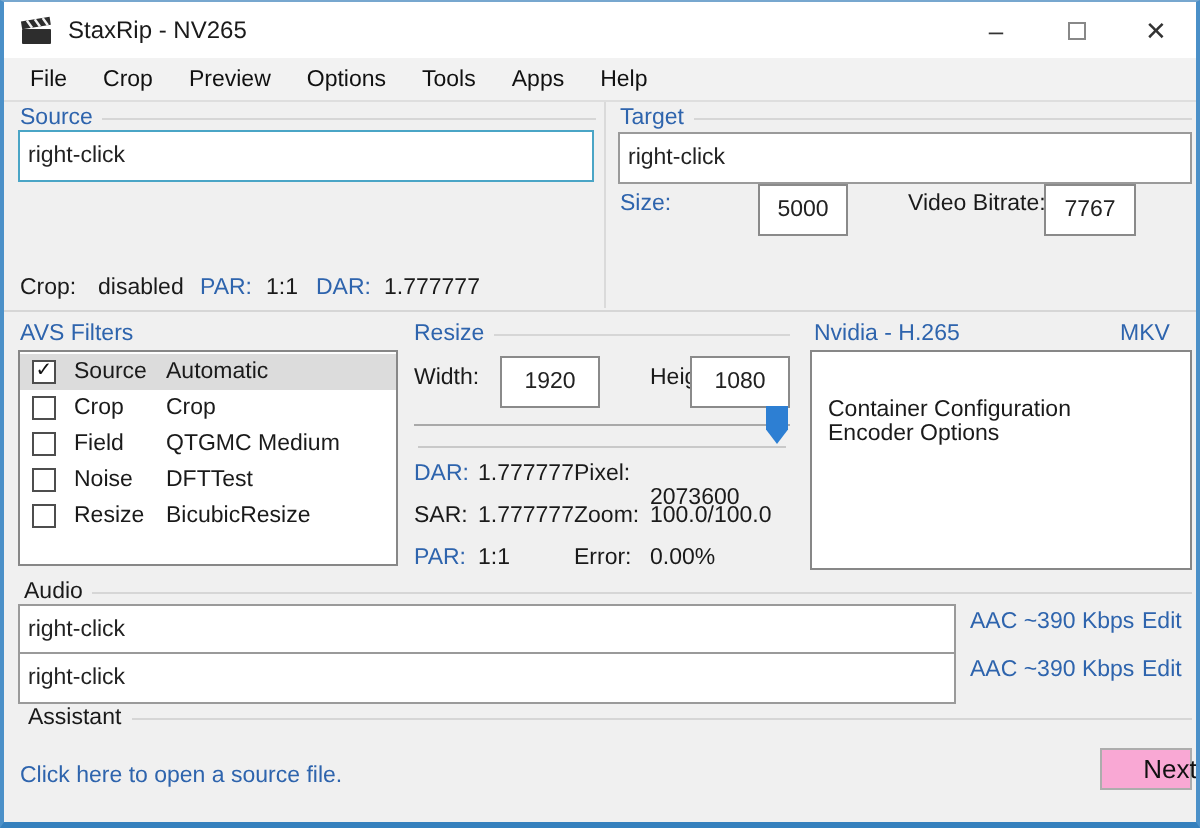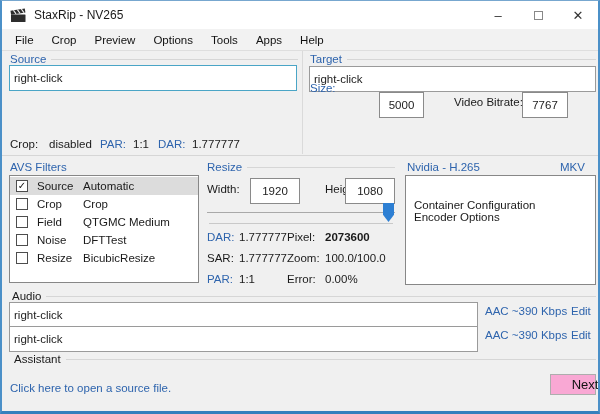--- a/index.html
+++ b/index.html
@@ -94,21 +94,21 @@
     </div>
     <input class="textbox focused abs" style="left: 7px; top: 14px; width: 288px; height: 21px;" value="right-click">
 
     <div class="abs" style="left:300px; top:0; height:103px; border-left:1px solid #dadada;"></div>
 
     <div class="abs" style="left:308px; top:2px; width:286px; display:flex; align-items:center;">
       <span class="blue">Target</span>
       <span class="gb-line" style="flex:1; margin-left:5px;"></span>
     </div>
     <input class="textbox abs" style="left: 307px; top: 15px; width: 287px; height: 20px;" value="right-click">
-    <span class="blue abs" style="left:308px; top:31px;">Size:</span>
+    <span class="blue abs" style="left:308px; top:45px;">Size:</span>
     <input class="textbox num abs" style="left: 377px; top: 41px; width: 45px; height: 20px;" value="5000">
     <span class="abs" style="left:452px; top:45px;">Video Bitrate:</span>
     <input class="textbox num abs" style="left: 520px; top: 41px; width: 46px; height: 20px;" value="7767">
 
     <span class="abs" style="left:8px;  top:87px;">Crop:</span>
     <span class="abs" style="left:47px; top:87px;">disabled</span>
     <span class="abs blue" style="left:98px; top:87px;">PAR:</span>
     <span class="abs" style="left:131px; top:87px;">1:1</span>
     <span class="abs blue" style="left:156px; top:87px;">DAR:</span>
     <span class="abs" style="left:190px; top:87px;">1.777777</span>
@@ -164,21 +164,21 @@
     <input class="textbox num abs" style="left: 343px; top: 127px; width: 50px; height: 21px;" value="1080">
     <div class="abs" style="left:205px; top:152px; width:188px; height:20px;">
       <div class="slider-track" style="left:0; top:9px; width:188px;"></div>
       <div class="slider-thumb" style="right:1px; top:0;"></div>
     </div>
     <div class="abs" style="left:207px; top:172px; width:184px; border-top:1px solid #c9c9c9;"></div>
 
     <span class="stat-cell blue" style="left:205px; top:180px;">DAR:</span>
     <span class="stat-cell" style="left:237px; top:180px;">1.777777</span>
     <span class="stat-cell" style="left:285px; top:180px;">Pixel:</span>
-    <span class="stat-cell" style="left:323px; top:180px;font-weight:bold;">2073600</span>
+    <span class="stat-cell" style="left:323px; top:192px;">2073600</span>
 
     <span class="stat-cell" style="left:205px; top:201px;">SAR:</span>
     <span class="stat-cell" style="left:237px; top:201px;">1.777777</span>
     <span class="stat-cell" style="left:285px; top:201px;">Zoom:</span>
     <span class="stat-cell" style="left:323px; top:201px;">100.0/100.0</span>
 
     <span class="stat-cell blue" style="left:205px; top:222px;">PAR:</span>
     <span class="stat-cell" style="left:237px; top:222px;">1:1</span>
     <span class="stat-cell" style="left:285px; top:222px;">Error:</span>
     <span class="stat-cell" style="left:323px; top:222px;">0.00%</span>

